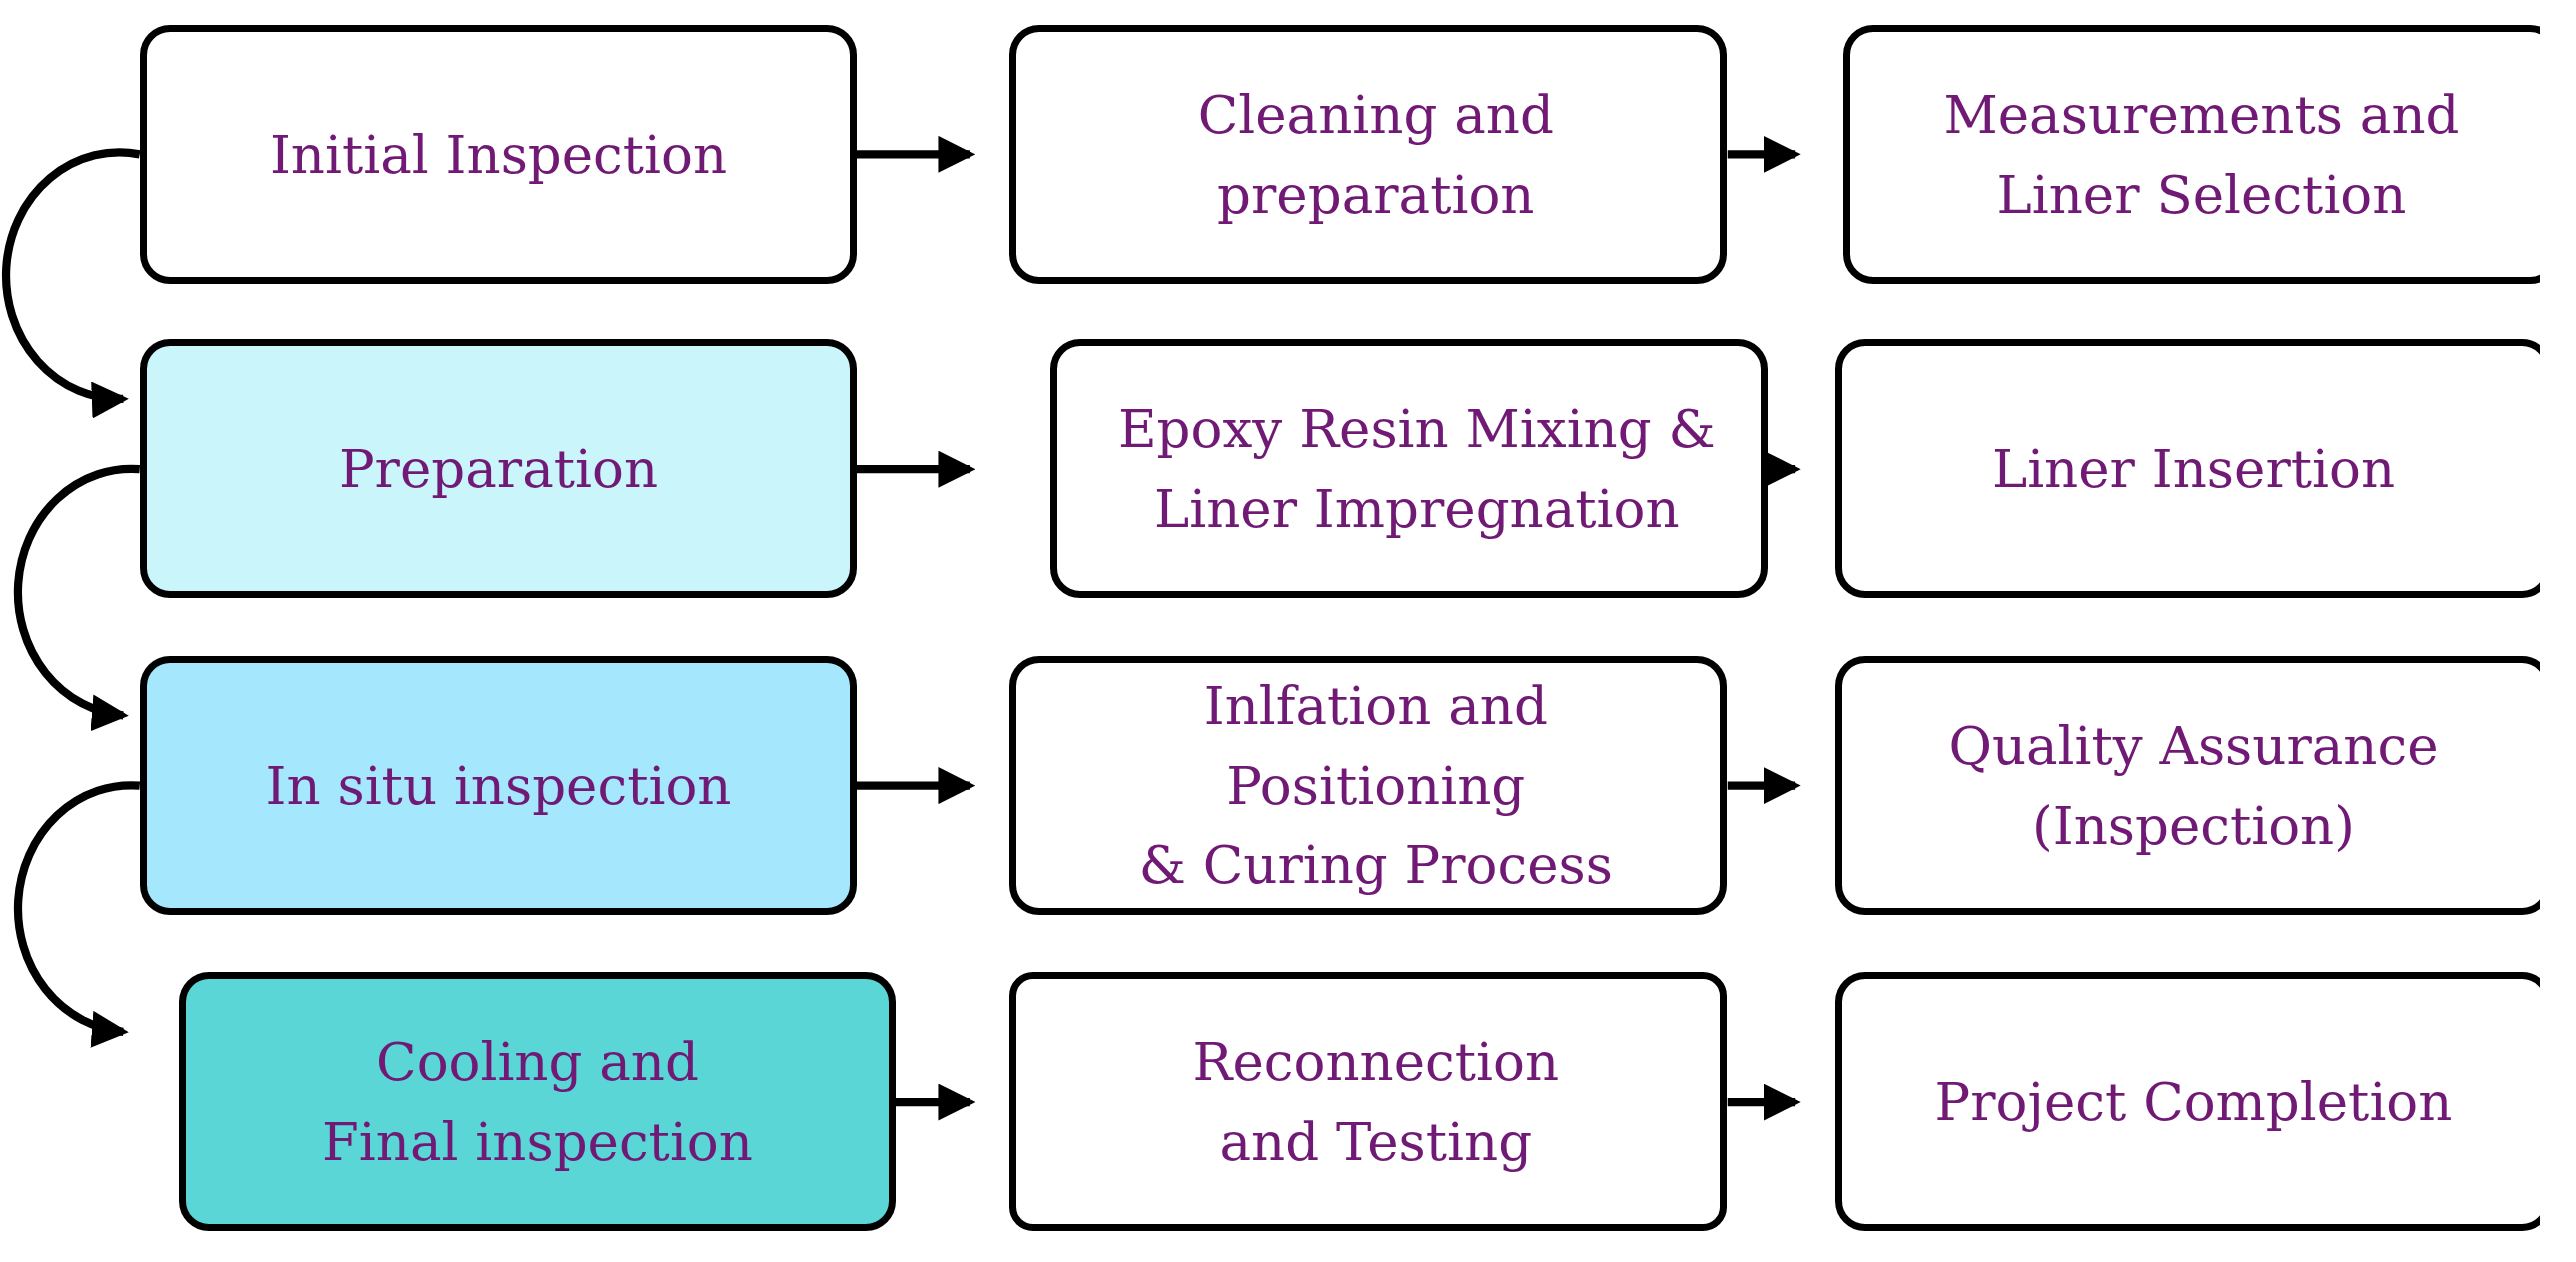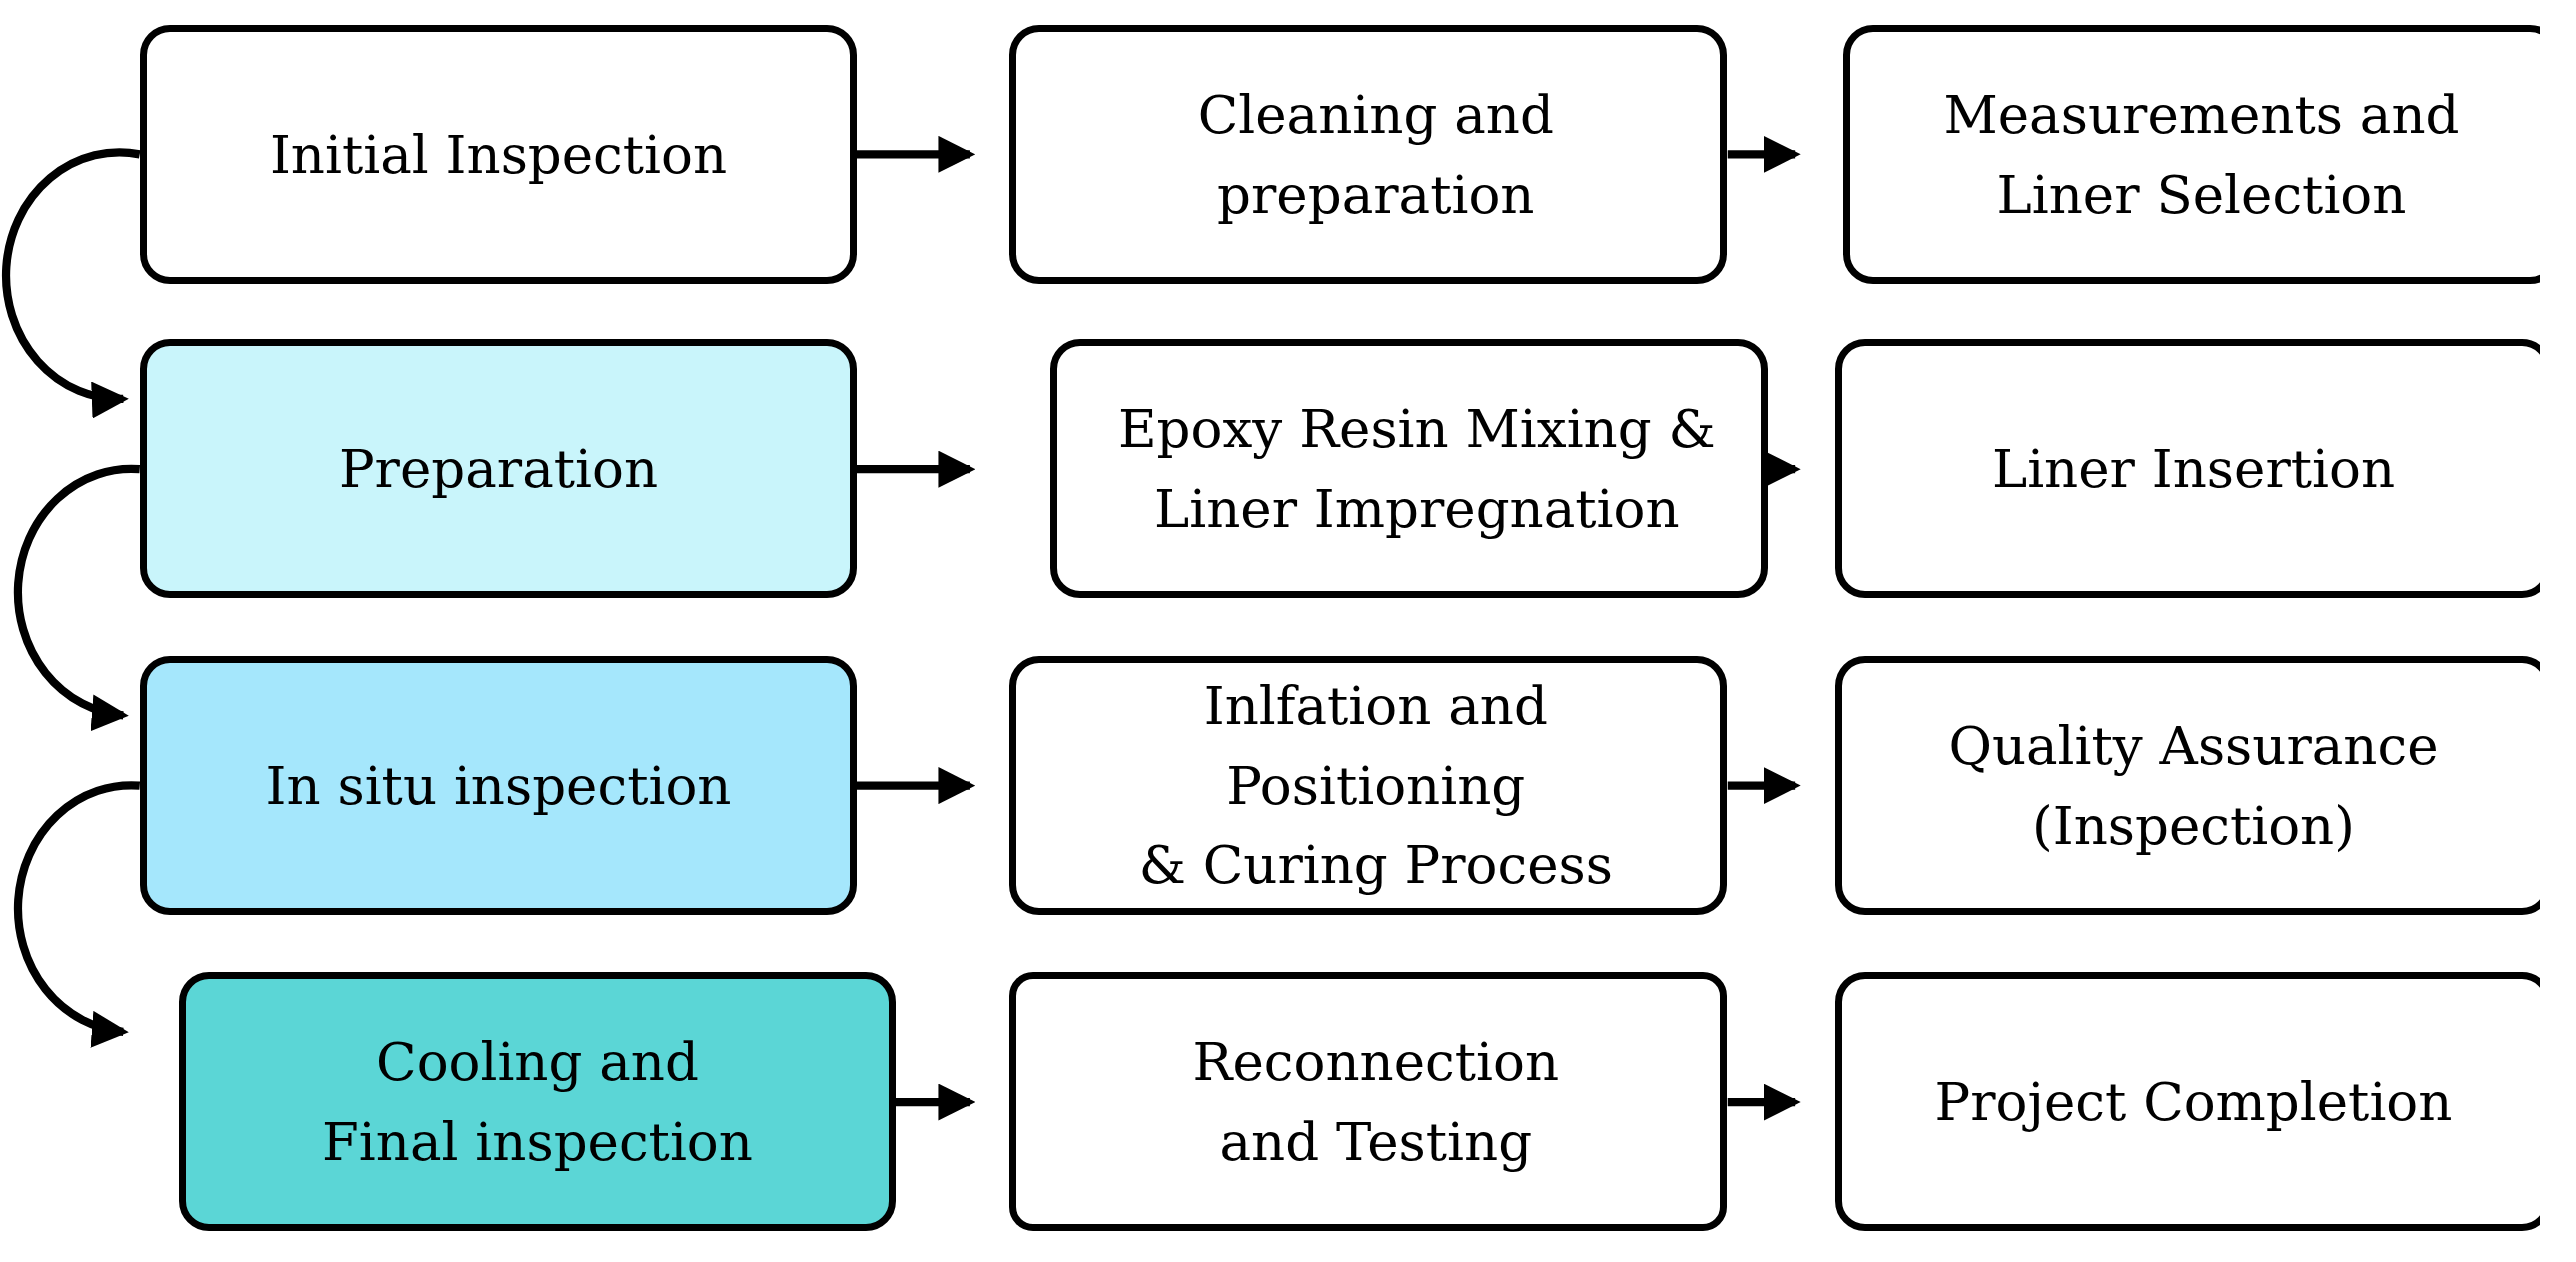--- a/index.html
+++ b/index.html
@@ -6,21 +6,21 @@
     margin: 0;
     padding: 0;
     background: #ffffff;
   }
   #canvas {
     position: relative;
     width: 2540px;
     height: 1263px;
     background: #ffffff;
     font-family: "DejaVu Serif", "Liberation Serif", serif;
-    color: #000000;
+    color: #701a75;
     overflow: hidden;
   }
   #connectors {
     position: absolute;
     left: 0;
     top: 0;
     width: 2576px;
     height: 1263px;
     pointer-events: none;
   }

